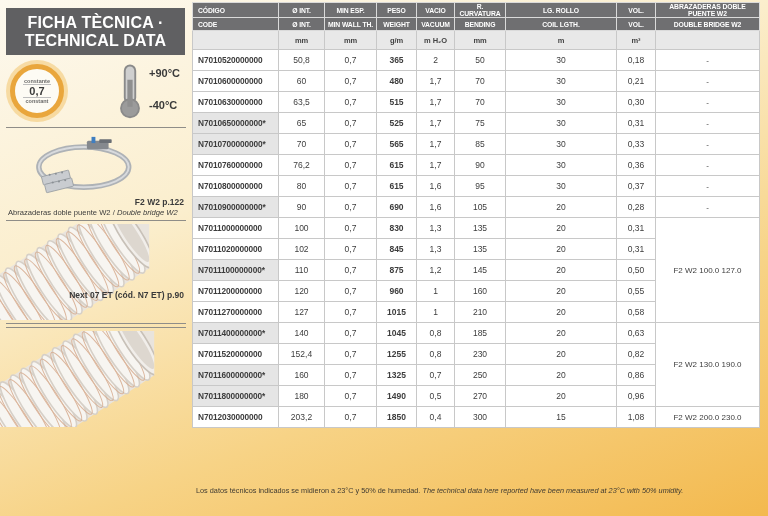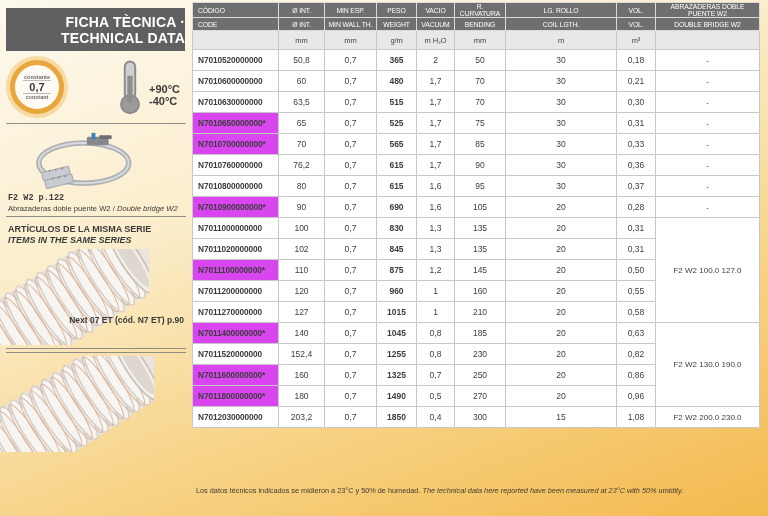--- a/index.html
+++ b/index.html
@@ -9,71 +9,71 @@
     color: #3b3b3b;
     background: linear-gradient(160deg, #fdf9ef 0%, #fbeecd 35%, #f7d386 68%, #f3b94e 100%);
     position: relative;
   }
   .page { position: relative; width: 768px; height: 516px; }
 
   
   .sidebar { position: absolute; left: 0; top: 0; width: 192px; height: 516px; }
   .sb-header {
     margin: 8px 7px 0 6px; background: #606062; color: #ffffff;
-    font-size: 14px; font-weight: bold; text-align: right;
+    font-size: 16px; font-weight: bold; text-align: center;
     padding: 6px 0 5px; letter-spacing: .2px;
   }
   .sb-specs { display: flex; justify-content: space-between; align-items: center; padding: 7px 10px 4px 10px; }
   .badge {
     width: 54px; height: 54px; border-radius: 50%;
     border: 5px solid #e9a63c; background: #fdfbf4;
     box-shadow: 0 0 0 4px rgba(242,196,110,.55);
     display: flex; flex-direction: column; align-items: center; justify-content: center;
   }
   .badge-small { font-size: 5.5px; font-weight: bold; color: #6b6b6b; line-height: 1.1; }
   .badge-value { font-size: 11px; font-weight: bold; color: #3b3b3b; line-height: 1.15;
     border-top: 1px solid #bdbdbd; border-bottom: 1px solid #bdbdbd; padding: 0 6px; }
   .thermo-wrap { display: flex; align-items: center; gap: 4px; margin-right: 2px; }
-  .temps { display: flex; flex-direction: column; justify-content: flex-end; height: 52px; padding: 2px 0 6px; }
+  .temps { display: flex; flex-direction: column; justify-content: space-between; height: 52px; padding: 2px 0 6px; }
   .temps span { font-size: 11px; font-weight: bold; color: #3a3a3a; }
   .divider { border: none; border-top: 1px solid #8f8d88; margin: 3px 6px; }
 
   .clamp-block { padding: 2px 8px 0; }
-  .clamp-ref { font-size: 8.5px; font-weight: bold; margin-top: -2px; font-family: Liberation Mono, monospace; }
+  .clamp-ref { text-align: right; font-size: 8.5px; font-weight: bold; margin-top: -2px; }
   .clamp-caption { font-size: 7.6px; margin: 1px 0 1px; }
   .clamp-caption em { font-style: italic; }
 
   .series-title { padding: 4px 8px 2px; font-size: 9px; font-weight: bold; line-height: 1.25; }
   .series-title .en { font-style: italic; display: block; }
   .series-item { position: relative; height: 96px; overflow: hidden; }
   .series-item svg { position: absolute; left: -10px; top: 0; }
   .series-caption {
     position: absolute; right: 8px; bottom: 20px;
     font-size: 8.5px; font-weight: bold; color: #3a3a3a;
   }
 
   
   .table-wrap { position: absolute; left: 192px; top: 2px; width: 567px; }
   table { border-collapse: collapse; table-layout: fixed; width: 567px; background: #ffffff; }
   thead td {
-    background: #6f6f71; color: #ffffff; font-weight: normal;
+    background: #6f6f71; color: #ffffff; font-weight: bold;
     font-size: 6.8px; text-align: center; height: 13px;
     border: 1px solid #dadada; letter-spacing: -.1px; padding: 0 2px;
   }
   thead td.first { text-align: left; padding-left: 5px; }
   thead tr.units td {
     background: #e8e8e8; color: #434343; font-size: 7.5px; height: 19px;
     border: 1px solid #c8c8c8;
   }
   tbody td {
     border: 1px solid #c8c8c8; height: 21px; font-size: 8.5px;
     text-align: center; color: #3d3d3d; background: #ffffff; padding: 0 2px;
   }
   tbody td.code { text-align: left; padding-left: 5px; font-weight: bold; font-size: 8.3px; letter-spacing: -.1px; }
-  tbody td.code.hl { background: #d946ef; margin-left: 10px; }
+  tbody td.code.hl { background: #e5e5e5; margin-left: 10px; }
   tbody td.weight { font-weight: bold; }
   tbody td.clampcol { font-size: 8px; }
 
   
   .footnote { position: absolute; left: 196px; top: 485px; width: 566px; font-size: 7.3px; line-height: 1.55; color: #403b31; }
   .footnote em { font-style: italic; }
 </style>
 </head>
 <body>
 
@@ -163,24 +163,20 @@
             <circle cx="44" cy="62.5" r="1.3"></circle>
             <circle cx="52" cy="61" r="1.3"></circle>
         </g>
       </svg>
       <div class="clamp-ref">F2 W2 p.122</div>
       <div class="clamp-caption"><span>Abrazaderas doble puente W2</span><span> / </span><em>Double bridge W2</em></div>
     </div>
 
     <hr class="divider">
 
-    <div class="series-title">
-      <span class="es">ARTÍCULOS DE LA MISMA SERIE</span>
-      <span class="en">ITEMS IN THE SAME SERIES</span>
-    </div>
 
     <div class="series-item">
       <svg width="160" height="100" viewBox="0 0 190 120">
           <use href="#hose"></use>
         </svg>
       <span class="series-caption">Next 07 ET (cód. N7 ET) p.90</span>
     </div>
     <hr class="divider">
 
     <hr class="divider">

